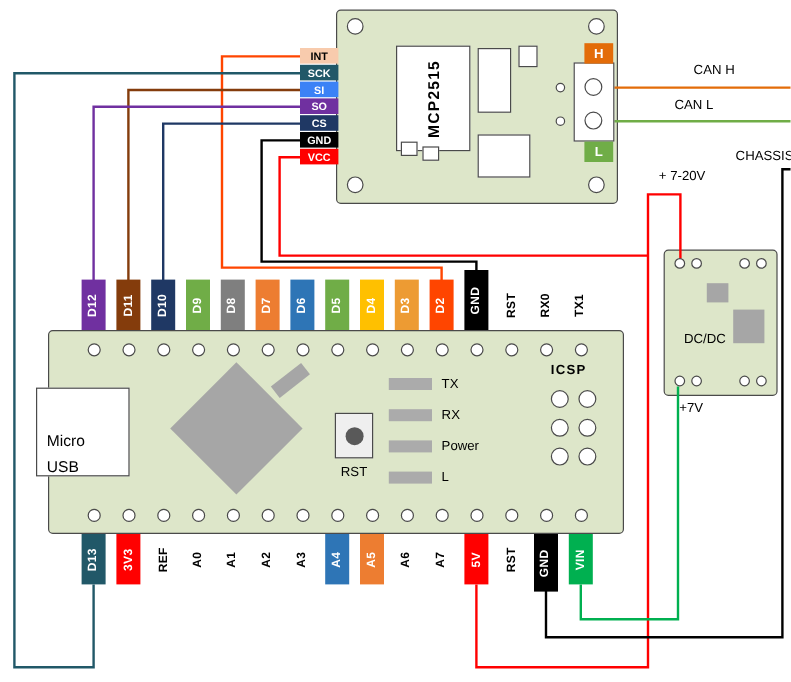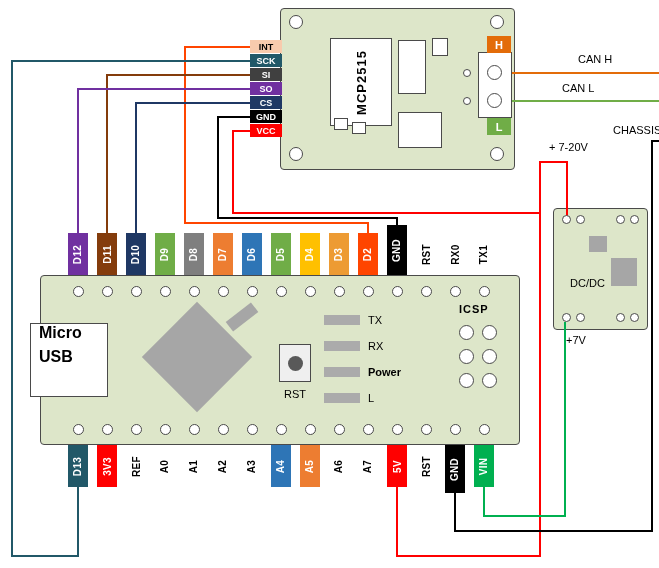--- a/index.html
+++ b/index.html
@@ -16,21 +16,21 @@
   .pin-hole{position:absolute;width:11px;height:11px;background:#fff;border:1.5px solid #4A4A4A;
             border-radius:50%;box-sizing:border-box;z-index:2;}
   .pin-box{position:absolute;width:20px;display:flex;align-items:center;justify-content:center;z-index:3;}
   .pin-box span{transform:rotate(-90deg);font-size:10px;font-weight:bold;white-space:nowrap;letter-spacing:.3px;}
   .mpin{position:absolute;left:250px;width:32px;height:13px;display:flex;align-items:center;
         justify-content:center;font-size:9px;font-weight:bold;z-index:3;}
   .chip{display:flex;align-items:center;justify-content:center;}
   .chip span{transform:rotate(-90deg);font-size:13px;font-weight:bold;letter-spacing:1px;}
   .tbox{position:absolute;width:24px;height:17px;display:flex;align-items:center;justify-content:center;
         color:#fff;font-weight:bold;font-size:11px;z-index:3;}
-  .usb{display:flex;flex-direction:column;justify-content:flex-start;gap:6px;padding-left:8px;font-size:16px;font-weight:bold;}
+  .usb{display:flex;flex-direction:column;justify-content:flex-end;gap:6px;padding-left:8px;font-size:13px;}
   .rstbtn{position:absolute;background:#EFEFEF;border:1.5px solid #4A4A4A;box-sizing:border-box;
           display:flex;align-items:center;justify-content:center;z-index:2;}
   .rstbtn .dot{width:15px;height:15px;border-radius:50%;background:#595959;}
   .ledbar{position:absolute;width:36px;height:10px;background:#ABABAB;z-index:2;}
 </style>
 </head>
 <body>
 
 <div class="stage" id="stage">
 
@@ -105,21 +105,21 @@
     <div class="dot"></div>
   </div>
   <div class="lbl" style="left:279px;top:388px;width:32px;text-align:center;">RST</div>
 
   <div class="ledbar" style="left:324px;top:315px;"></div>
   <div class="ledbar" style="left:324px;top:341px;"></div>
   <div class="ledbar" style="left:324px;top:367px;"></div>
   <div class="ledbar" style="left:324px;top:393px;"></div>
   <div class="lbl" style="left:368px;top:314px;">TX</div>
   <div class="lbl" style="left:368px;top:340px;">RX</div>
-  <div class="lbl" style="left:368px;top:366px;font-weight:bold;">Power</div>
+  <div class="lbl" style="left:368px;top:366px;">Power</div>
   <div class="lbl" style="left:368px;top:392px;">L</div>
 
   <div class="lbl" style="left:459px;top:303px;font-weight:bold;letter-spacing:1px;">ICSP</div>
 
 <div class="pin-hole" style="left: 72.5px; top: 285.5px;"></div>
     <div class="pin-hole" style="left: 72.5px; top: 423.5px;"></div>
     <div class="pin-hole" style="left: 101.5px; top: 285.5px;"></div>
     <div class="pin-hole" style="left: 101.5px; top: 423.5px;"></div>
     <div class="pin-hole" style="left: 130.5px; top: 285.5px;"></div>
     <div class="pin-hole" style="left: 130.5px; top: 423.5px;"></div>
@@ -238,18 +238,18 @@
       <span style="color: rgb(0, 0, 0);">RST</span>
     </div>
     <div class="pin-box" style="left: 445px; top: 445px; height: 48px; background: rgb(0, 0, 0);">
       <span style="color: rgb(255, 255, 255);">GND</span>
     </div>
     <div class="pin-box" style="left: 474px; top: 445px; height: 42px; background: rgb(0, 176, 80);">
       <span style="color: rgb(255, 255, 255);">VIN</span>
     </div>
     <div class="mpin" style="top: 40px; background: rgb(248, 203, 173); color: rgb(0, 0, 0);">INT</div>
     <div class="mpin" style="top: 54px; background: rgb(33, 88, 104); color: rgb(255, 255, 255);">SCK</div>
-    <div class="mpin" style="top: 68px; background: #404040; color: rgb(255, 255, 255);">SI</div>
+    <div class="mpin" style="top: 68px; background: #3b82f6; color: rgb(255, 255, 255);">SI</div>
     <div class="mpin" style="top: 82px; background: rgb(112, 48, 160); color: rgb(255, 255, 255);">SO</div>
     <div class="mpin" style="top: 96px; background: rgb(31, 56, 100); color: rgb(255, 255, 255);">CS</div>
     <div class="mpin" style="top: 110px; background: rgb(0, 0, 0); color: rgb(255, 255, 255);">GND</div>
     <div class="mpin" style="top: 124px; background: rgb(255, 0, 0); color: rgb(255, 255, 255);">VCC</div>
   </div>
 
 </body></html>

